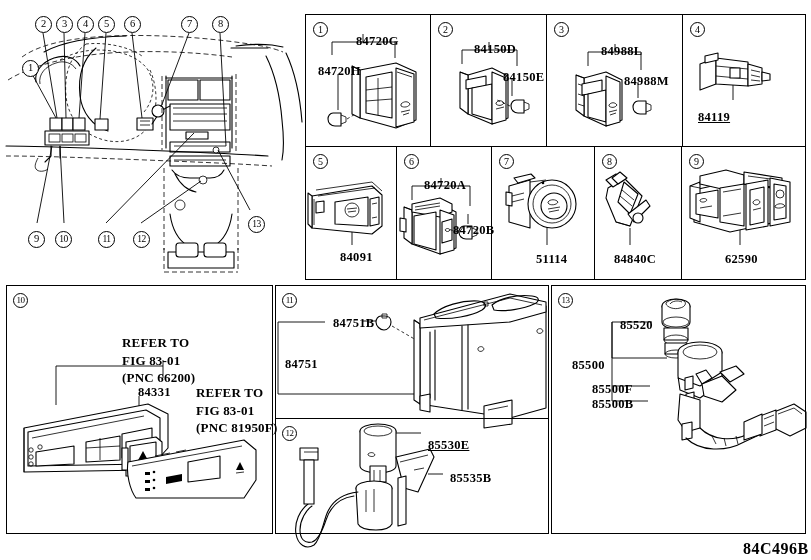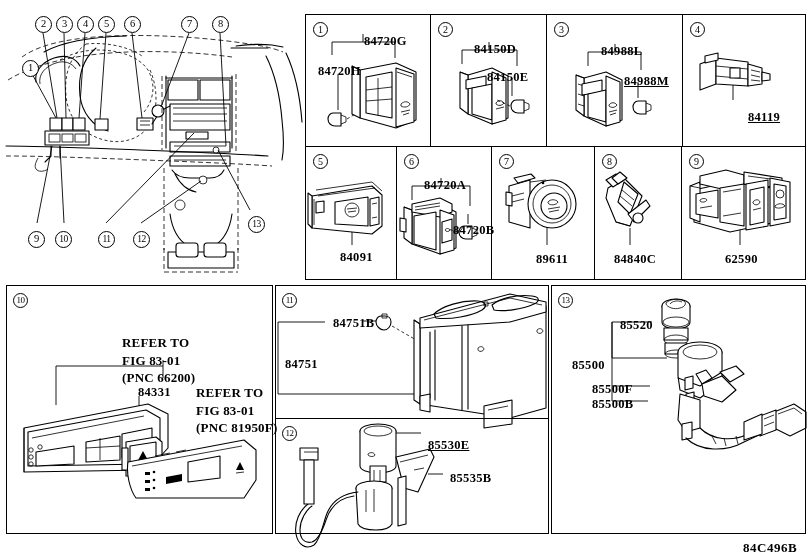--- a/index.html
+++ b/index.html
@@ -13,21 +13,21 @@
   svg.layer{position:absolute;left:0;top:0;width:811px;height:560px;pointer-events:none;}
   .lbl{
     position:absolute;
     font-family:"Liberation Serif", serif;
     font-weight:bold;
     font-size:12.5px;
     letter-spacing:0.3px;
     white-space:nowrap;
     line-height:1.18;
   }
-  .lbl.code{font-size:13px;letter-spacing:0.5px;padding-left:10px;}
+  .lbl.code{font-size:16px;letter-spacing:0.5px;padding-left:10px;}
   .callout{
     position:absolute;
     width:17px;height:17px;
     border:1.3px solid #000;border-radius:50%;
     background:#fff;
     font-family:"Liberation Serif", serif;
     font-size:10.5px;
     font-weight:normal;
     display:flex;align-items:center;justify-content:center;
     line-height:1;
@@ -480,31 +480,31 @@
       <div class="callout" style="left: 181px; top: 16px;">7</div>
       <div class="callout" style="left: 212px; top: 16px;">8</div>
       <div class="callout" style="left: 28px; top: 231px;">9</div>
       <div class="callout two" style="left: 55px; top: 231px;">10</div>
       <div class="callout two" style="left: 98px; top: 231px;">11</div>
       <div class="callout two" style="left: 133px; top: 231px;">12</div>
       <div class="callout two" style="left: 248px; top: 216px;">13</div>
     </div>
 
   <div id="label-host">
-      <div class="lbl" style="left: 364px; top: 34px;">84720G</div>
+      <div class="lbl" style="left: 356px; top: 34px;">84720G</div>
       <div class="lbl" style="left: 318px; top: 64px;">84720H</div>
       <div class="lbl" style="left: 474px; top: 42px;">84150D</div>
-      <div class="lbl" style="left: 487px; top: 70px;">84150E</div>
+      <div class="lbl" style="left: 503px; top: 70px;">84150E</div>
       <div class="lbl" style="left: 601px; top: 44px;">84988L</div>
-      <div class="lbl" style="left: 624px; top: 74px; text-decoration: underline;">84988M</div>
-      <div class="lbl" style="left: 748px; top: 110px; text-decoration: underline;">84119</div>
+      <div class="lbl" style="left: 624px; top: 74px;">84988M</div>
+      <div class="lbl" style="left: 698px; top: 110px; text-decoration: underline;">84119</div>
       <div class="lbl" style="left: 340px; top: 250px;">84091</div>
       <div class="lbl" style="left: 424px; top: 178px;">84720A</div>
       <div class="lbl" style="left: 453px; top: 201px; margin-top: 22px;">84720B</div>
-      <div class="lbl" style="left: 536px; top: 252px;">89611</div>
+      <div class="lbl" style="left: 536px; top: 252px;">51114</div>
       <div class="lbl" style="left: 614px; top: 252px;">84840C</div>
       <div class="lbl" style="left: 725px; top: 252px;">62590</div>
       <div class="lbl" style="left: 138px; top: 385px;">84331</div>
       <div class="lbl" style="left: 333px; top: 316px;">84751B</div>
       <div class="lbl" style="left: 285px; top: 357px;">84751</div>
       <div class="lbl" style="left: 428px; top: 438px; text-decoration: underline;">85530E</div>
       <div class="lbl" style="left: 450px; top: 471px;">85535B</div>
       <div class="lbl" style="left: 620px; top: 318px;">85520</div>
       <div class="lbl" style="left: 572px; top: 358px;">85500</div>
       <div class="lbl" style="left: 592px; top: 382px;">85500F</div>

